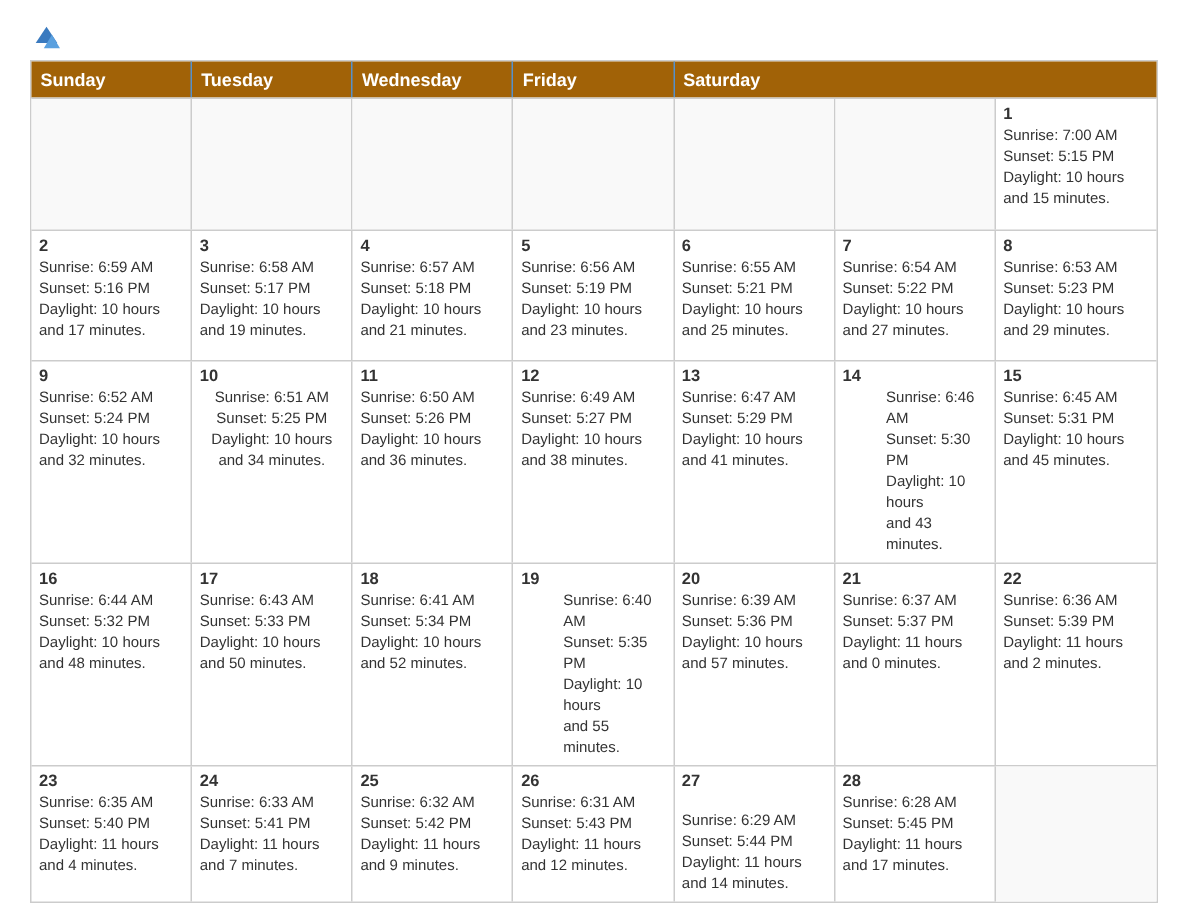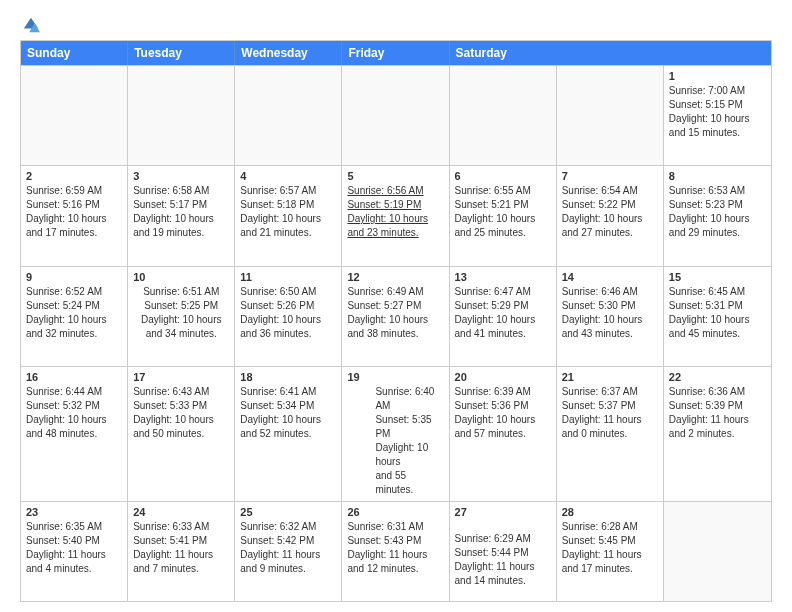--- a/index.html
+++ b/index.html
@@ -61,21 +61,21 @@
     }
     .calendar {
       flex: 1;
       display: flex;
       flex-direction: column;
       border: 1px solid #ccc;
     }
     .cal-header {
       display: grid;
       grid-template-columns: repeat(7, 1fr);
-      background: #3b82f6;
+      background: #a16207;
     }
     .cal-header-cell {
       color: #fff;
       font-size: 12px;
       font-weight: bold;
       padding: 5px 6px;
       border-right: 1px solid #5590cc;
     }
     .cal-header-cell:last-child { border-right: none; }
     .cal-body {
@@ -174,21 +174,21 @@
           </div>
           <div class="cal-cell">
             <span class="cell-day">4</span>
             <div class="cell-info" style="white-space: pre-line;">Sunrise: 6:57 AM
 Sunset: 5:18 PM
 Daylight: 10 hours
 and 21 minutes.</div>
           </div>
           <div class="cal-cell">
             <span class="cell-day">5</span>
-            <div class="cell-info" style="white-space: pre-line; text-decoration: underline;">Sunrise: 6:56 AM
+            <div class="cell-info" style="white-space: pre-line;">Sunrise: 6:56 AM
 Sunset: 5:19 PM
 Daylight: 10 hours
 and 23 minutes.</div>
           </div>
           <div class="cal-cell">
             <span class="cell-day">6</span>
             <div class="cell-info" style="white-space: pre-line;">Sunrise: 6:55 AM
 Sunset: 5:21 PM
 Daylight: 10 hours
 and 25 minutes.</div>
@@ -239,21 +239,21 @@
           </div>
           <div class="cal-cell">
             <span class="cell-day">13</span>
             <div class="cell-info" style="white-space: pre-line;">Sunrise: 6:47 AM
 Sunset: 5:29 PM
 Daylight: 10 hours
 and 41 minutes.</div>
           </div>
           <div class="cal-cell">
             <span class="cell-day">14</span>
-            <div class="cell-info" style="white-space: pre-line;">Sunrise: 6:46 AM
+            <div class="cell-info" style="white-space: pre-line; margin-left: 29px;">Sunrise: 6:46 AM
 Sunset: 5:30 PM
 Daylight: 10 hours
 and 43 minutes.</div>
           </div>
           <div class="cal-cell">
             <span class="cell-day">15</span>
             <div class="cell-info" style="white-space: pre-line;">Sunrise: 6:45 AM
 Sunset: 5:31 PM
 Daylight: 10 hours
 and 45 minutes.</div>

